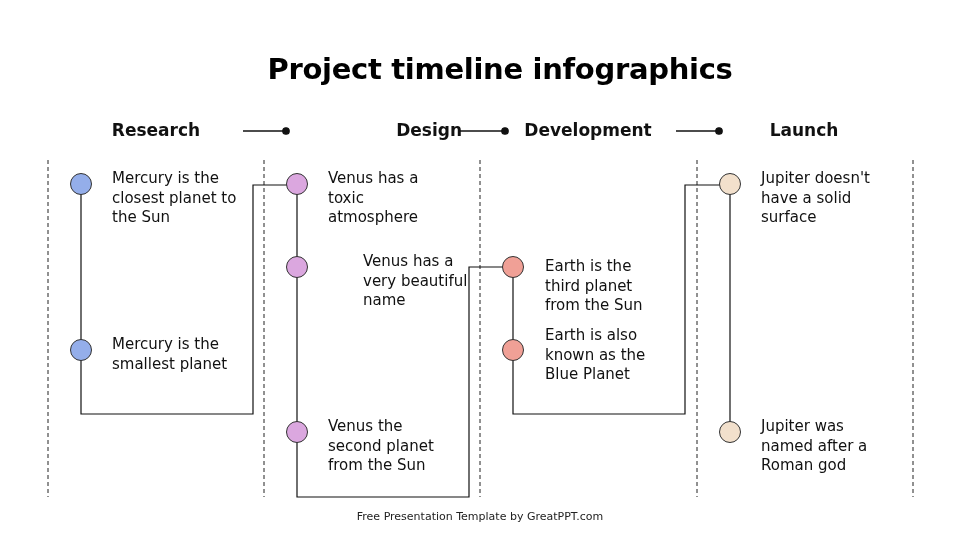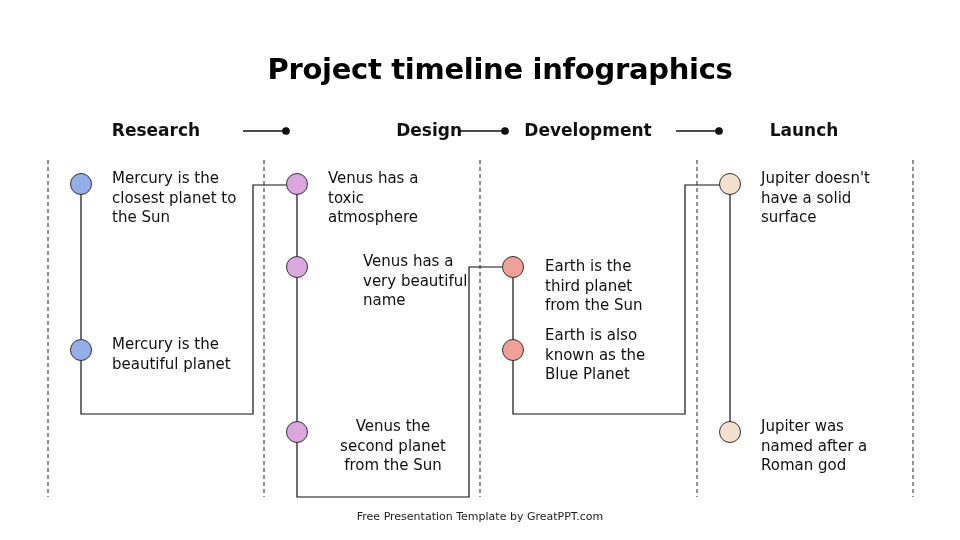--- a/index.html
+++ b/index.html
@@ -54,25 +54,25 @@
     <circle class="node" cx="297" cy="267" r="10.5" fill="#dba7df"></circle>
     <circle class="node" cx="297" cy="432" r="10.5" fill="#dba7df"></circle>
     <circle class="node" cx="513" cy="267" r="10.5" fill="#f0a096"></circle>
     <circle class="node" cx="513" cy="350" r="10.5" fill="#f0a096"></circle>
     <circle class="node" cx="730" cy="184" r="10.5" fill="#f2e0cc"></circle>
     <circle class="node" cx="730" cy="432" r="10.5" fill="#f2e0cc"></circle>
   </g>
 </svg>
 
 <div class="note" style="left:112px; top:169px; width:135px;">Mercury is the closest planet to the Sun</div>
-<div class="note" style="left:112px; top:335px; width:135px;">Mercury is the beautiful planet</div>
+<div class="note" style="left:112px; top:335px; width:135px;">Mercury is the smallest planet</div>
 
 <div class="note" style="left:328px; top:169px; width:120px;">Venus has a toxic atmosphere</div>
 <div class="note" style="left:328px; top:252px; width:125px;margin-left:35px;">Venus has a very beautiful name</div>
-<div class="note" style="left:328px; top:417px; width:130px;text-align:center;">Venus the second planet from the Sun</div>
+<div class="note" style="left:328px; top:417px; width:130px;">Venus the second planet from the Sun</div>
 
 <div class="note" style="left:545px; top:257px; width:125px;">Earth is the third planet from the Sun</div>
 <div class="note" style="left:545px; top:326px; width:125px;">Earth is also known as the Blue Planet</div>
 
 <div class="note" style="left:761px; top:169px; width:130px;">Jupiter doesn't have a solid surface</div>
 <div class="note" style="left:761px; top:417px; width:130px;">Jupiter was named after a Roman god</div>
 
 <div class="footer">Free Presentation Template by GreatPPT.com</div>
 
 </body></html>

